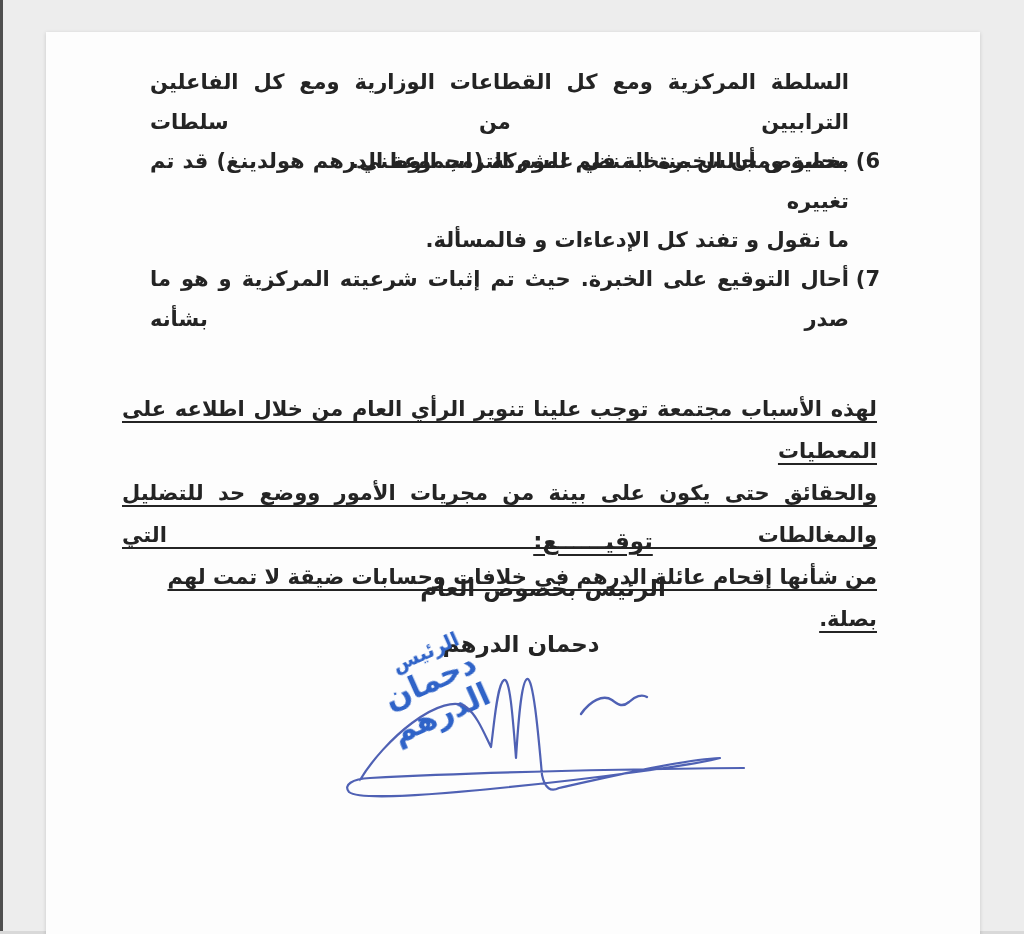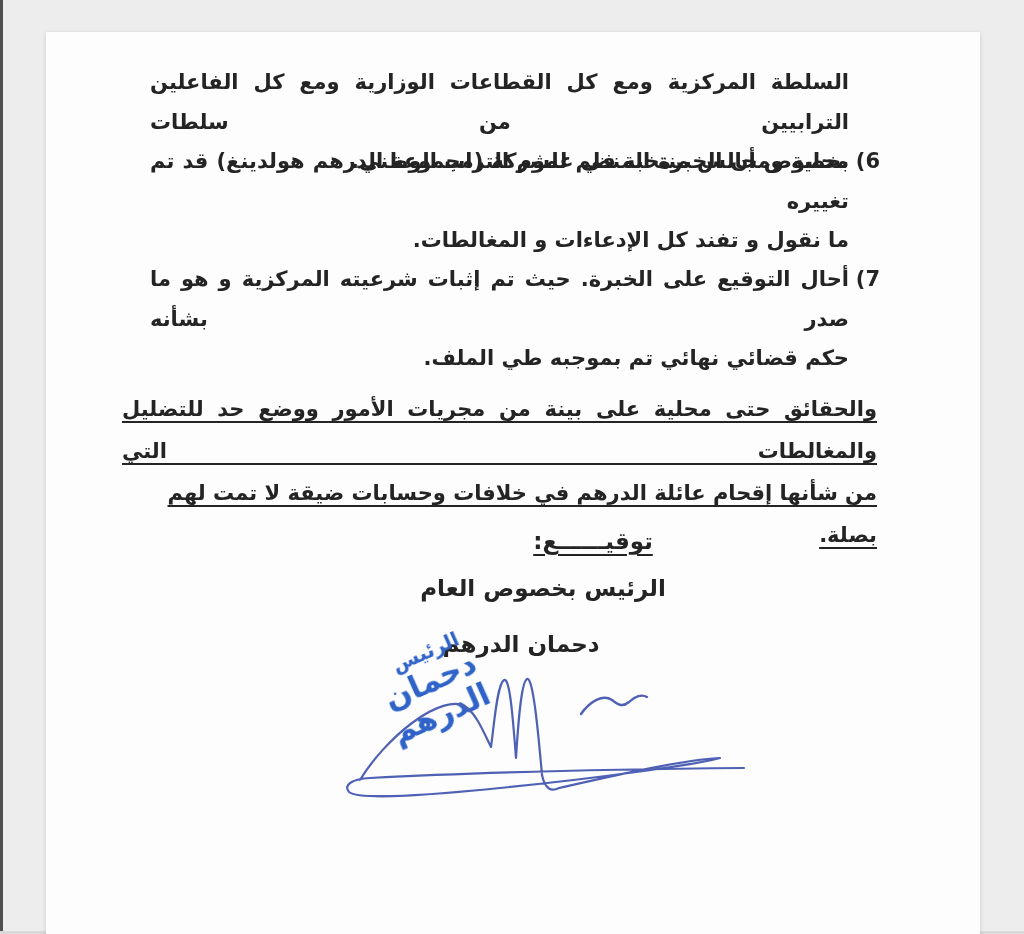--- a/index.html
+++ b/index.html
@@ -96,33 +96,33 @@
 
   <div class="para intro">
     <div class="line">السلطة المركزية ومع كل القطاعات الوزارية ومع كل الفاعلين الترابيين من سلطات</div>
     <div class="line last">محلية ومجالس منتخبة في عموم التراب الوطني.</div>
   </div>
 
   <div class="para item6">
     <div class="line">
       <span class="marker">6)</span><span>بخصوص أن الخبرة المنظم للشركة (مجموعة الدرهم هولدينغ) قد تم تغييره</span>
     </div>
-    <div class="line last">ما نقول و تفند كل الإدعاءات و المغالطات.</div>
+    <div class="line last">ما نقول و تفند كل الإدعاءات و فالمسألة.</div>
   </div>
 
   <div class="para item7">
     <div class="line">
       <span class="marker">7)</span>
     </div>
     <div class="line">أحال التوقيع على الخبرة. حيث تم إثبات شرعيته المركزية و هو ما صدر بشأنه</div>
-    <div class="line last">حكم قضائي نهائي تم بموجبه طي الملف.</div>
   </div>
 
   <div class="para conclusion">
-    <div class="line">والحقائق حتى محلية على بينة من مجريات الأمور ووضع حد للتضليل والمغالطات التي</div>
+    <div class="line">لهذه الأسباب مجتمعة توجب علينا تنوير الرأي العام من خلال اطلاعه على المعطيات</div>
+    <div class="line">والحقائق حتى يكون على بينة من مجريات الأمور ووضع حد للتضليل والمغالطات التي</div>
     <div class="line last">من شأنها إقحام عائلة الدرهم في خلافات وحسابات ضيقة لا تمت لهم بصلة.</div>
   </div>
 
   <div class="sig-label">توقيــــــع:</div>
   <div class="sig-title">الرئيس بخصوص العام</div>
   <div class="sig-name">دحمان الدرهم</div>
 
   <div class="stamp">
     <div class="stamp-line1">الرئيس</div>
     <div class="stamp-line2">دحمان الدرهم</div>

